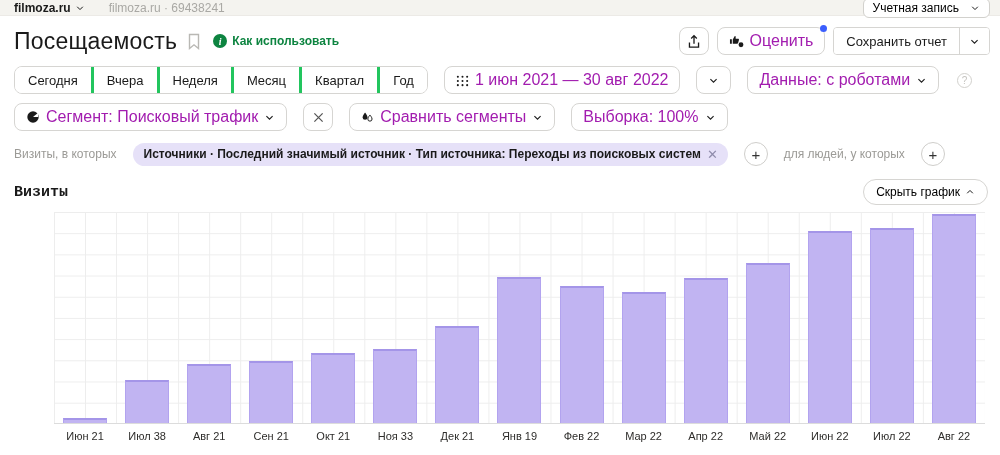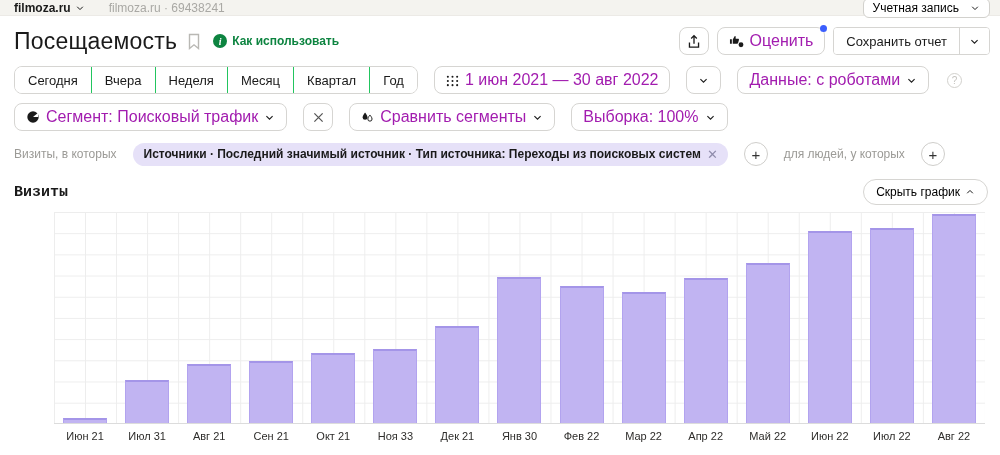--- a/index.html
+++ b/index.html
@@ -39,21 +39,21 @@
   .icon-btn { width:30px; justify-content:center; padding:0; }
   .rate-btn { position:relative; }
   .rate-badge { position:absolute; top:-3px; right:-3px; width:7px; height:7px; border-radius:50%; background:#3b5efd; }
   .split-btn { display:flex; align-items:stretch; border:1px solid #d6d5d2; border-radius:4px; overflow:hidden; height:28px; }
   .split-main { display:flex; align-items:center; padding:0 12px; background:#fff; cursor:pointer; }
   .split-arrow { display:flex; align-items:center; padding:0 9px; border-left:1px solid #d6d5d2; background:#fff; cursor:pointer; }
   
   .row { display:flex; align-items:center; gap:16px; padding:0 14px; margin-top:9px; }
   .seg-group { display:flex; border:1px solid #d6d5d2; border-radius:8px; overflow:hidden; height:28px; background:#fff; }
   .seg-group button {
-    background:#fff; border:none; border-left:1px solid #22c55e; font-size:13px; padding:0 13px;
+    background:#fff; border:none; border-left:3px solid #22c55e; font-size:13px; padding:0 13px;
     cursor:pointer; font-family:inherit; color:#1a1a1a;
   }
   .seg-group button:first-child { border-left:none; }
   .help-q {
     width:15px; height:15px; border-radius:50%; border:1px solid #d2d1cd; color:#c4c3bf;
     font-size:10px; display:flex; align-items:center; justify-content:center; margin-left:2px;
   }
   .x-btn { width:30px; justify-content:center; padding:0; color:#555; font-size:14px; }
   
   .cond-row { margin-top:11px; }
@@ -294,27 +294,27 @@
         <div class="bar-slot">
           <div class="bar" style="height: 92.5%; background: rgb(193, 180, 242);"></div>
         </div>
         <div class="bar-slot">
           <div class="bar" style="height: 99.1%; background: rgb(193, 180, 242);"></div>
         </div>
       </div>
   </div>
   <div class="x-labels" id="xlabels">
       <div>Июн 21</div>
-      <div>Июл 31</div>
+      <div>Июл 38</div>
       <div>Авг 21</div>
       <div>Сен 21</div>
       <div>Окт 21</div>
       <div>Ноя 33</div>
       <div>Дек 21</div>
-      <div>Янв 30</div>
+      <div>Янв 19</div>
       <div>Фев 22</div>
       <div>Мар 22</div>
       <div>Апр 22</div>
       <div>Май 22</div>
       <div>Июн 22</div>
       <div>Июл 22</div>
       <div>Авг 22</div>
     </div>
 </div>
 

